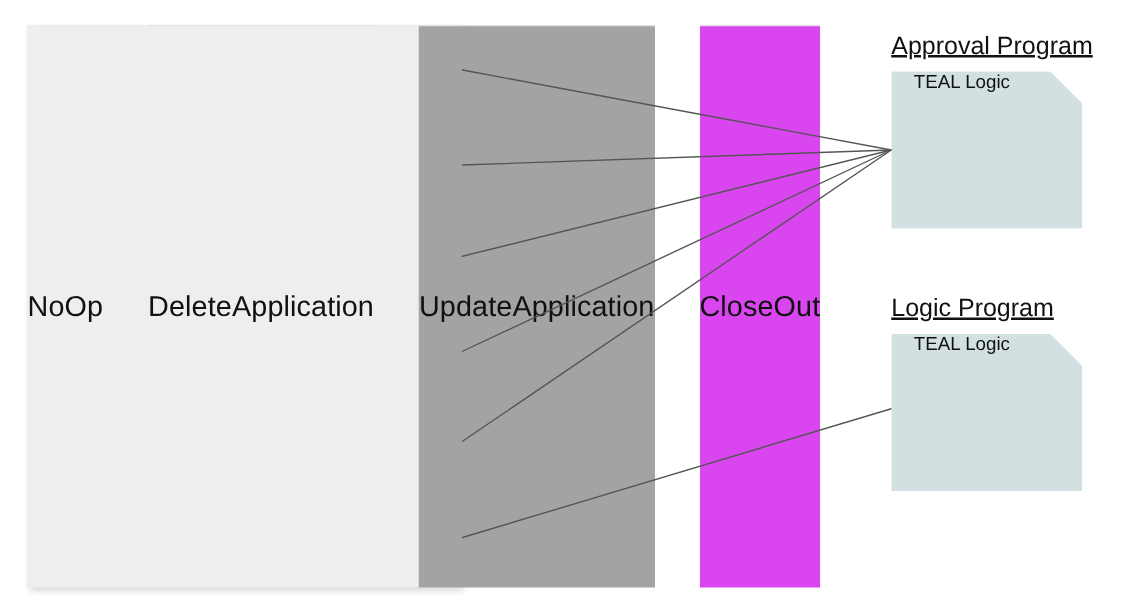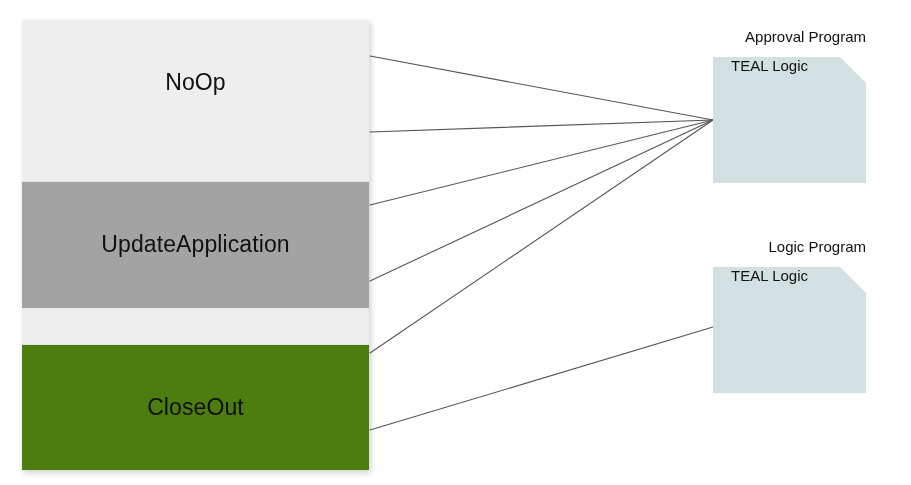--- a/index.html
+++ b/index.html
@@ -34,21 +34,21 @@
   
   #op-list {
     position: absolute;
     left: 22px;
     top: 20px;
     width: 347px;
     height: 450px;
     background: #eeeeee;
     box-shadow: 2px 3px 6px rgba(0,0,0,0.18);
     display: flex;
-    flex-direction: column;
+    flex-direction: row;
     gap: 36px;
   }
   .op-row {
     flex: 1 1 0;
     display: flex;
     align-items: center;
     justify-content: center;
     background: #eeeeee;
     border-top: 1px solid #e2e2e2;
     font-size: 23px;
@@ -65,25 +65,26 @@
     position: absolute;
   }
   #approval-group { left: 713px; top: 28px; }
   #clear-group    { left: 713px; top: 238px; }
 
   .program-title {
     position: absolute;
     top: 0;
     left: 0;
     width: 153px;
-    text-align: right;
-    font-size: 15px;
+    text-align: left;
+    font-size: 20px;
     line-height: 18px;
     color: #111111;
     white-space: nowrap;
+    text-decoration: underline;
   }
 
   .note-box {
     position: absolute;
     top: 29px;
     left: 0;
     width: 153px;
     height: 126px;
     background: #d3e0e2;
     clip-path: polygon(0 0, 127px 0, 153px 26px, 153px 126px, 0 126px);
@@ -112,24 +113,27 @@
 </style>
 </head>
 <body style="background: rgb(255, 255, 255);">
 
 <div id="diagram-root">
 
   <div id="op-list" style="background: rgb(238, 238, 238);">
     <div class="op-row" style="background: rgb(238, 238, 238);">
       <span>NoOp</span>
     </div>
+    <div class="op-row" style="background: rgb(238, 238, 238);">
+      <span>DeleteApplication</span>
+    </div>
     <div class="op-row" style="background: #a3a3a3;">
       <span>UpdateApplication</span>
     </div>
-    <div class="op-row" style="background: #4d7c0f;">
+    <div class="op-row" style="background: #d946ef;">
       <span>CloseOut</span>
     </div>
   </div>
 
   <svg id="connector-layer" viewBox="0 0 911 485" width="911" height="485">
       <line x1="370" y1="56" x2="713" y2="120" stroke="#555555" stroke-width="1.1" stroke-linecap="round"></line>
       <line x1="370" y1="132" x2="713" y2="120" stroke="#555555" stroke-width="1.1" stroke-linecap="round"></line>
       <line x1="370" y1="205" x2="713" y2="120" stroke="#555555" stroke-width="1.1" stroke-linecap="round"></line>
       <line x1="370" y1="281" x2="713" y2="120" stroke="#555555" stroke-width="1.1" stroke-linecap="round"></line>
       <line x1="370" y1="353" x2="713" y2="120" stroke="#555555" stroke-width="1.1" stroke-linecap="round"></line>

